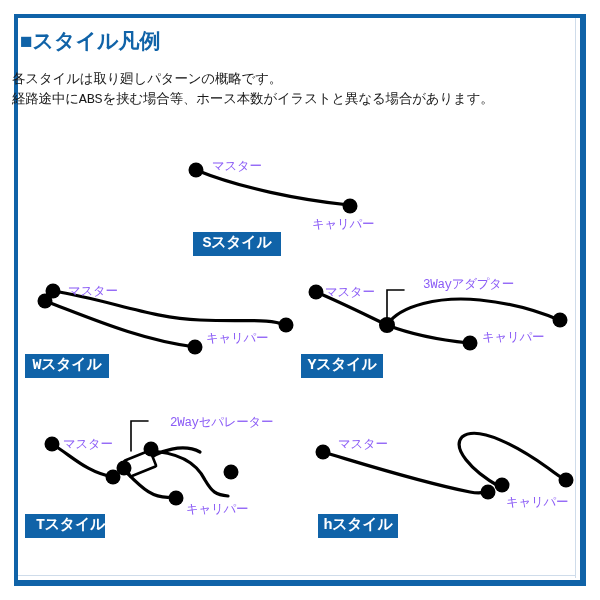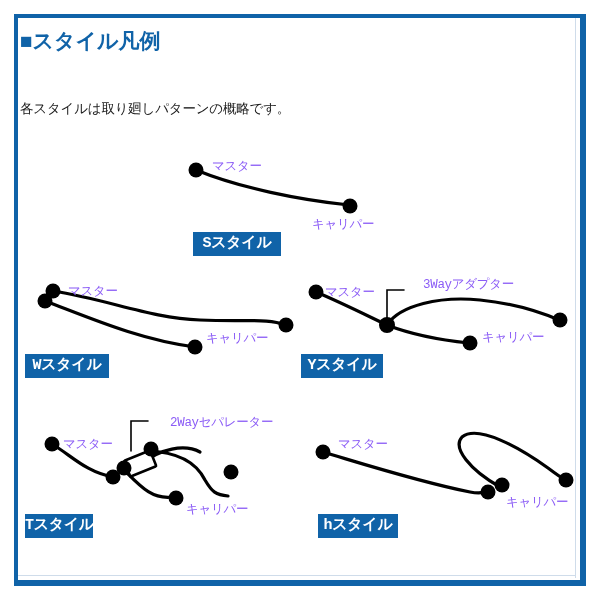--- a/index.html
+++ b/index.html
@@ -28,26 +28,25 @@
     left: 20px;
     top: 27px;
     font-size: 21px;
     font-weight: bold;
     color: #1063a8;
     letter-spacing: 0px;
     white-space: nowrap;
   }
   .note {
     position: absolute;
-    left: 20px;
+    left: 12px;
     font-size: 13.5px;
     color: #1a1a1a;
     white-space: nowrap;
     letter-spacing: -0.2px;
-    margin-top: 30px;
   }
   .note1 { top: 70px; }
   .note2 { top: 90px; }
 
   .diagram-svg {
     position: absolute;
     left: 0;
     top: 0;
     width: 600px;
     height: 600px;
@@ -81,20 +80,21 @@
 
   <div class="frame-top"></div>
   <div class="frame-left"></div>
   <div class="frame-right"></div>
   <div class="frame-bottom"></div>
   <div class="frame-inner-r"></div>
   <div class="frame-inner-b"></div>
 
   <div class="title">■スタイル凡例</div>
   <div class="note note1">各スタイルは取り廻しパターンの概略です。</div>
+  <div class="note note2">経路途中にABSを挟む場合等、ホース本数がイラストと異なる場合があります。</div>
 
   <svg class="diagram-svg" viewBox="0 0 600 600">
     <g fill="none" stroke="#000000" stroke-width="3.2" stroke-linecap="round">
 
       <path d="M 196,170 C 240,188 300,200 349,205"></path>
       <circle cx="196" cy="170" r="7.5" fill="#000000" stroke="none"></circle>
       <circle cx="350" cy="206" r="7.5" fill="#000000" stroke="none"></circle>
 
       <path d="M 53,291 C 110,300 150,318 200,320 C 245,322 268,318 285,325"></path>
       <path d="M 45,301 C 90,318 140,340 195,347"></path>
@@ -143,19 +143,19 @@
   <div class="style-badge" style="left:25px; top:338px; width:84px;">Wスタイル</div>
 
   <div class="part-label" style="left:325px; top:284px;">マスター</div>
   <div class="part-label" style="left:406px; top:276px;margin-left:17px;">3Wayアダプター</div>
   <div class="part-label" style="left:482px; top:329px;">キャリパー</div>
   <div class="style-badge" style="left:301px; top:338px; width:82px;">Yスタイル</div>
 
   <div class="part-label" style="left:63px; top:436px;">マスター</div>
   <div class="part-label" style="left:170px; top:414px;">2Wayセパレーター</div>
   <div class="part-label" style="left:186px; top:501px;">キャリパー</div>
-  <div class="style-badge" style="left:25px; top:498px; width:68px;">Tスタイル</div>
+  <div class="style-badge" style="left:25px; top:498px; width:80px;text-align:right;">Tスタイル</div>
 
   <div class="part-label" style="left:338px; top:436px;">マスター</div>
   <div class="part-label" style="left:506px; top:494px;">キャリパー</div>
   <div class="style-badge" style="left:318px; top:498px; width:80px;">hスタイル</div>
 
 </div>
 
 </body></html>

